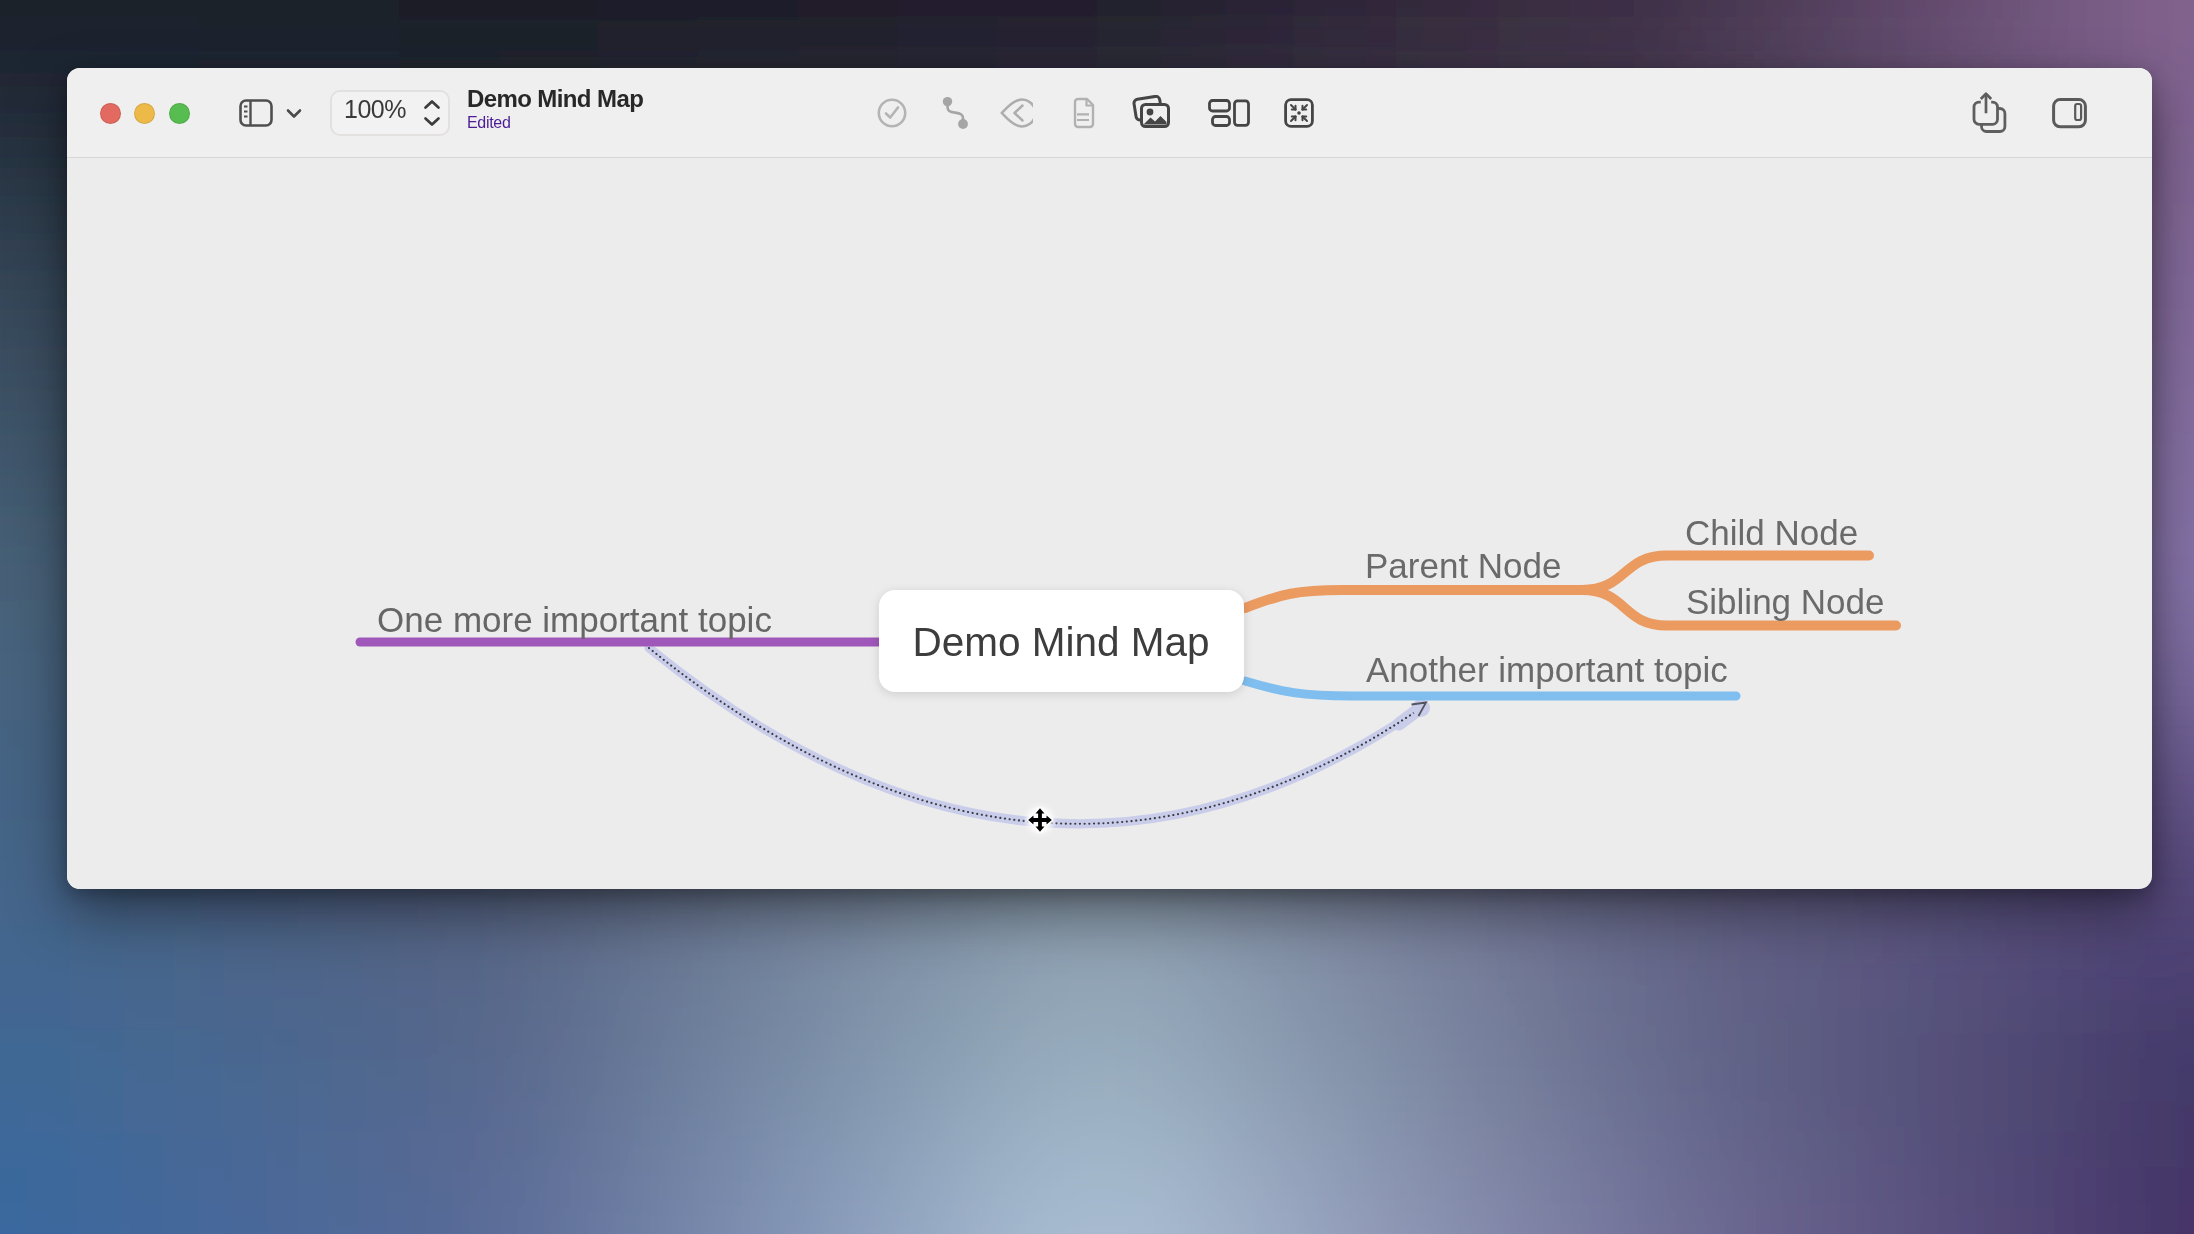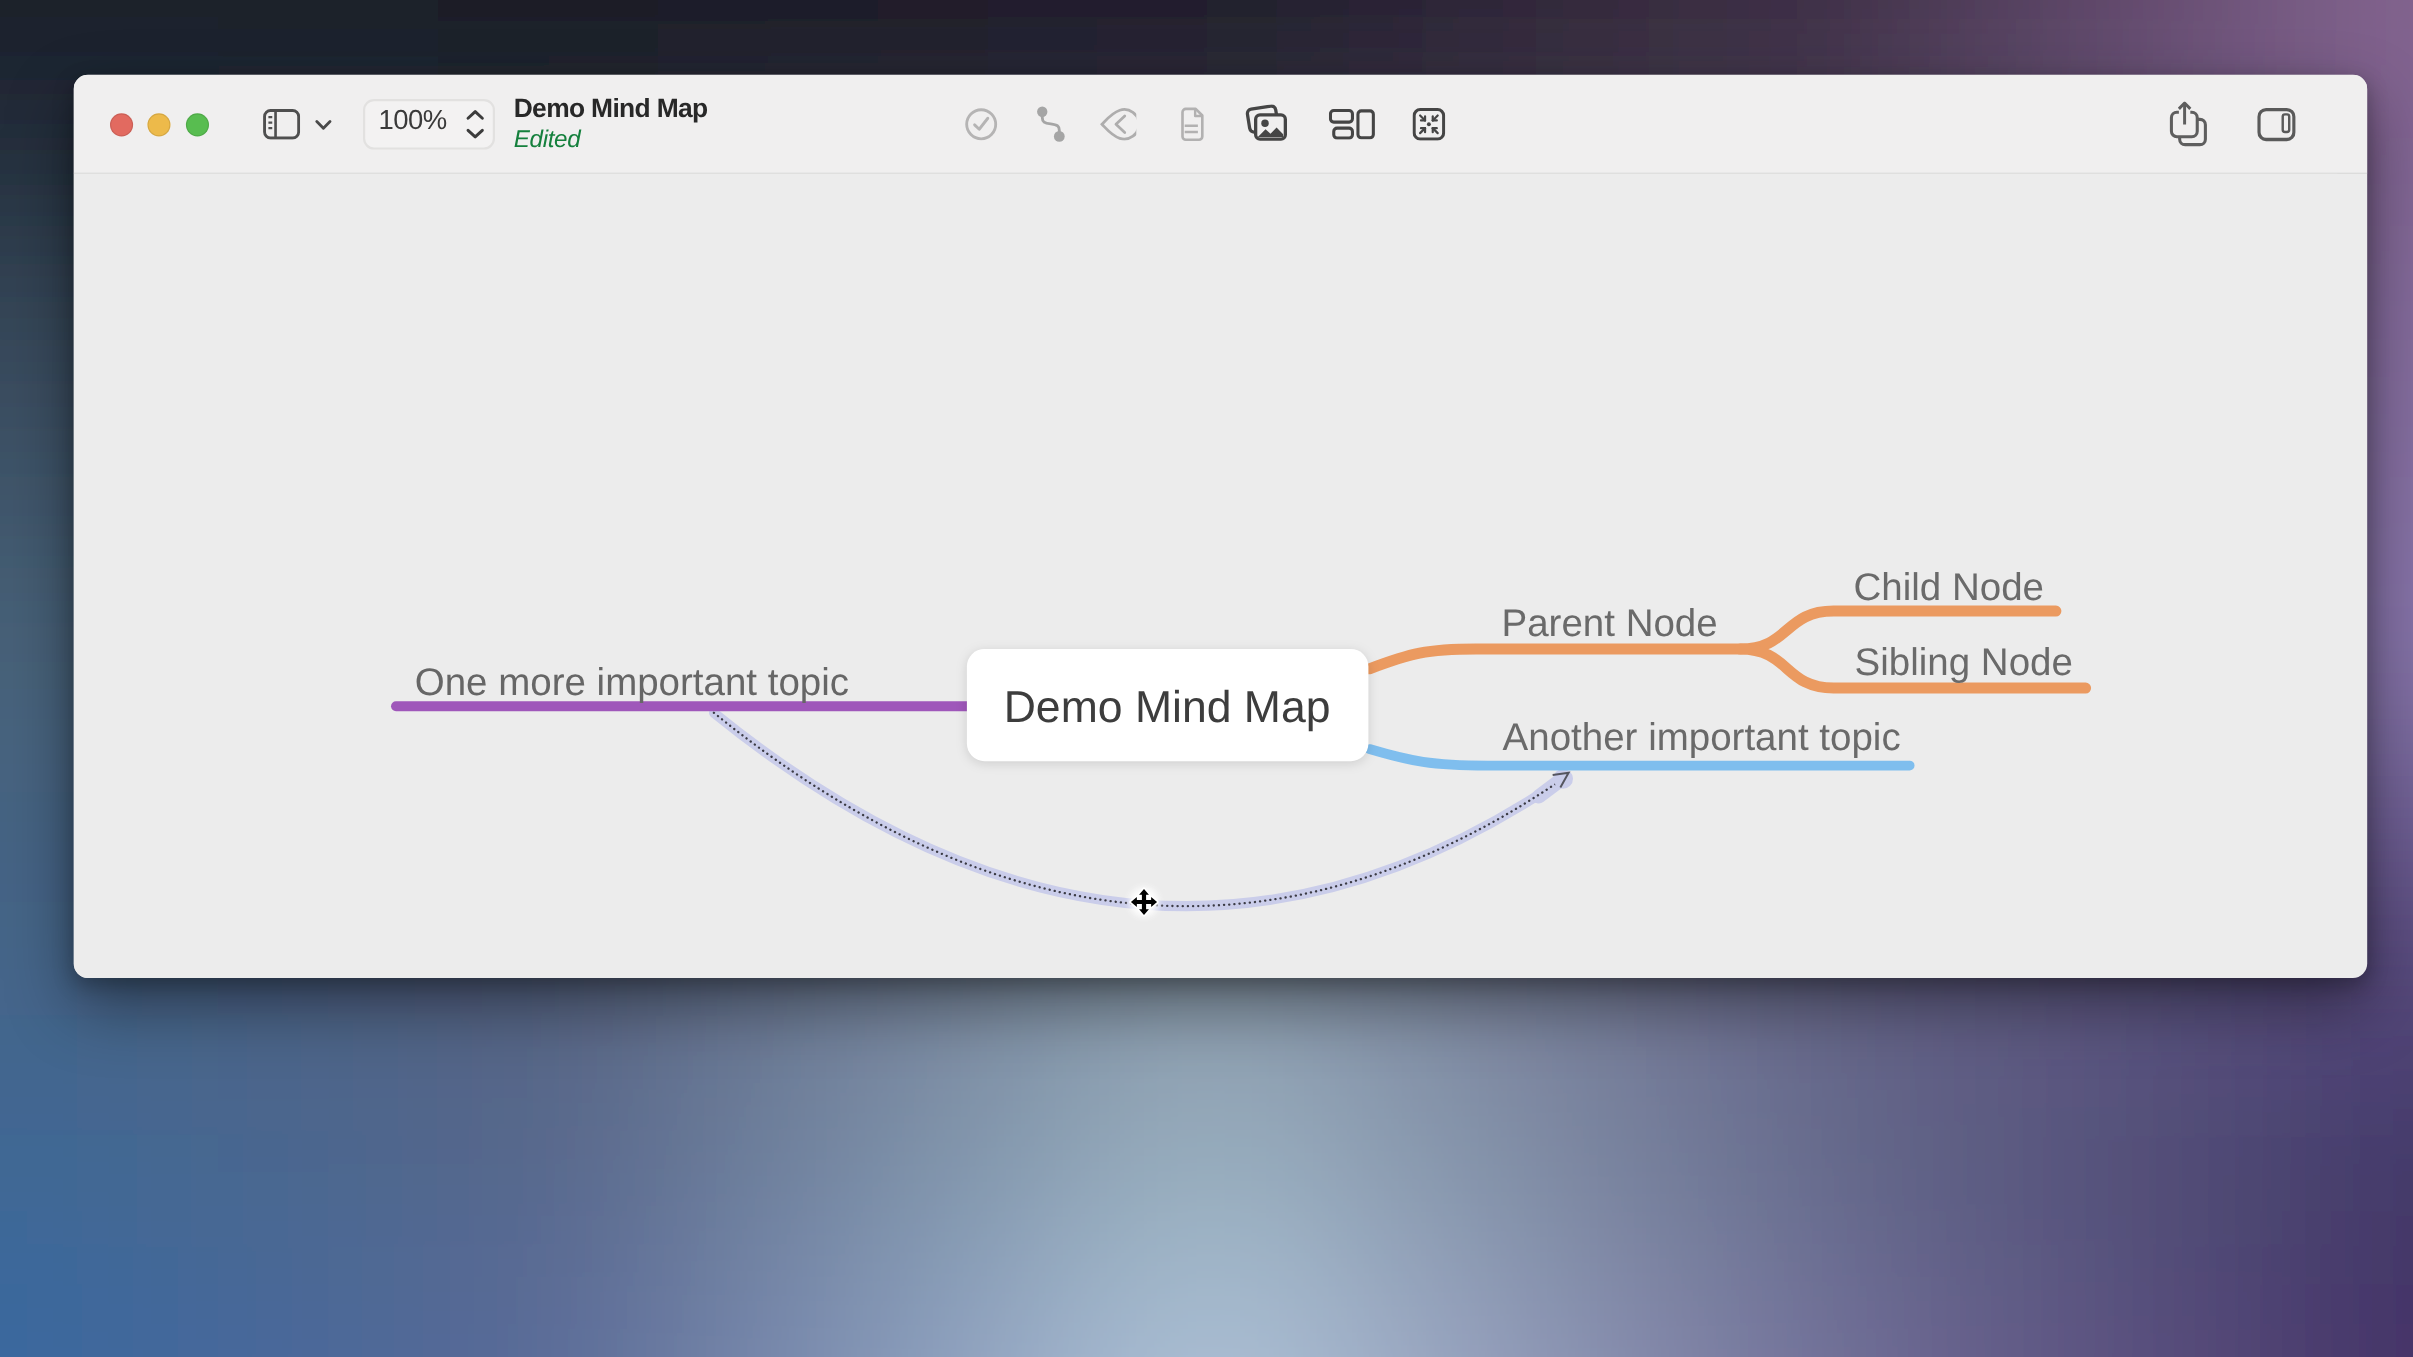--- a/index.html
+++ b/index.html
@@ -19,21 +19,21 @@
     background:#f0efef;border-bottom:1px solid #d8d7d6;
   }
   .tl{position:absolute;top:34.5px;width:21px;height:21px;border-radius:50%;box-shadow:inset 0 0 0 1px rgba(0,0,0,0.10);}
   .abs{position:absolute;}
   .zoombox{
     position:absolute;left:263px;top:22px;width:120px;height:46px;
     border-radius:10px;background:#f3f2f2;border:2px solid #e2e1e0;box-sizing:border-box;
   }
   .ztext{position:absolute;left:277px;top:27px;font-size:25px;letter-spacing:-0.5px;color:#3a3a3a;}
   .wtitle{position:absolute;left:400px;top:17px;font-size:24px;font-weight:bold;letter-spacing:-0.6px;color:#282828;}
-  .wsub{position:absolute;left:400px;top:45.5px;font-size:22px;letter-spacing:-0.3px;color:#15803d;font-style:italic;}
+  .wsub{position:absolute;left:400px;top:45.5px;font-size:16px;letter-spacing:-0.3px;color:#4c1d95;}
   .canvas{position:absolute;left:0;top:90px;width:2058px;height:1005px;background:#ececec;}
 </style>
 </head>
 <body>
   <svg class="bg" width="2194" height="1234" viewBox="0 0 2194 1234" style="position:absolute;left:0;top:0;">
     <g filter="url(#bgblur)">
       <rect x="-199" y="-206" width="101" height="104" fill="rgb(20,28,38)"></rect>
       <rect x="-100" y="-206" width="101" height="104" fill="rgb(20,28,38)"></rect>
       <rect x="0" y="-206" width="101" height="104" fill="rgb(20,27,37)"></rect>
       <rect x="100" y="-206" width="101" height="104" fill="rgb(21,27,37)"></rect>

